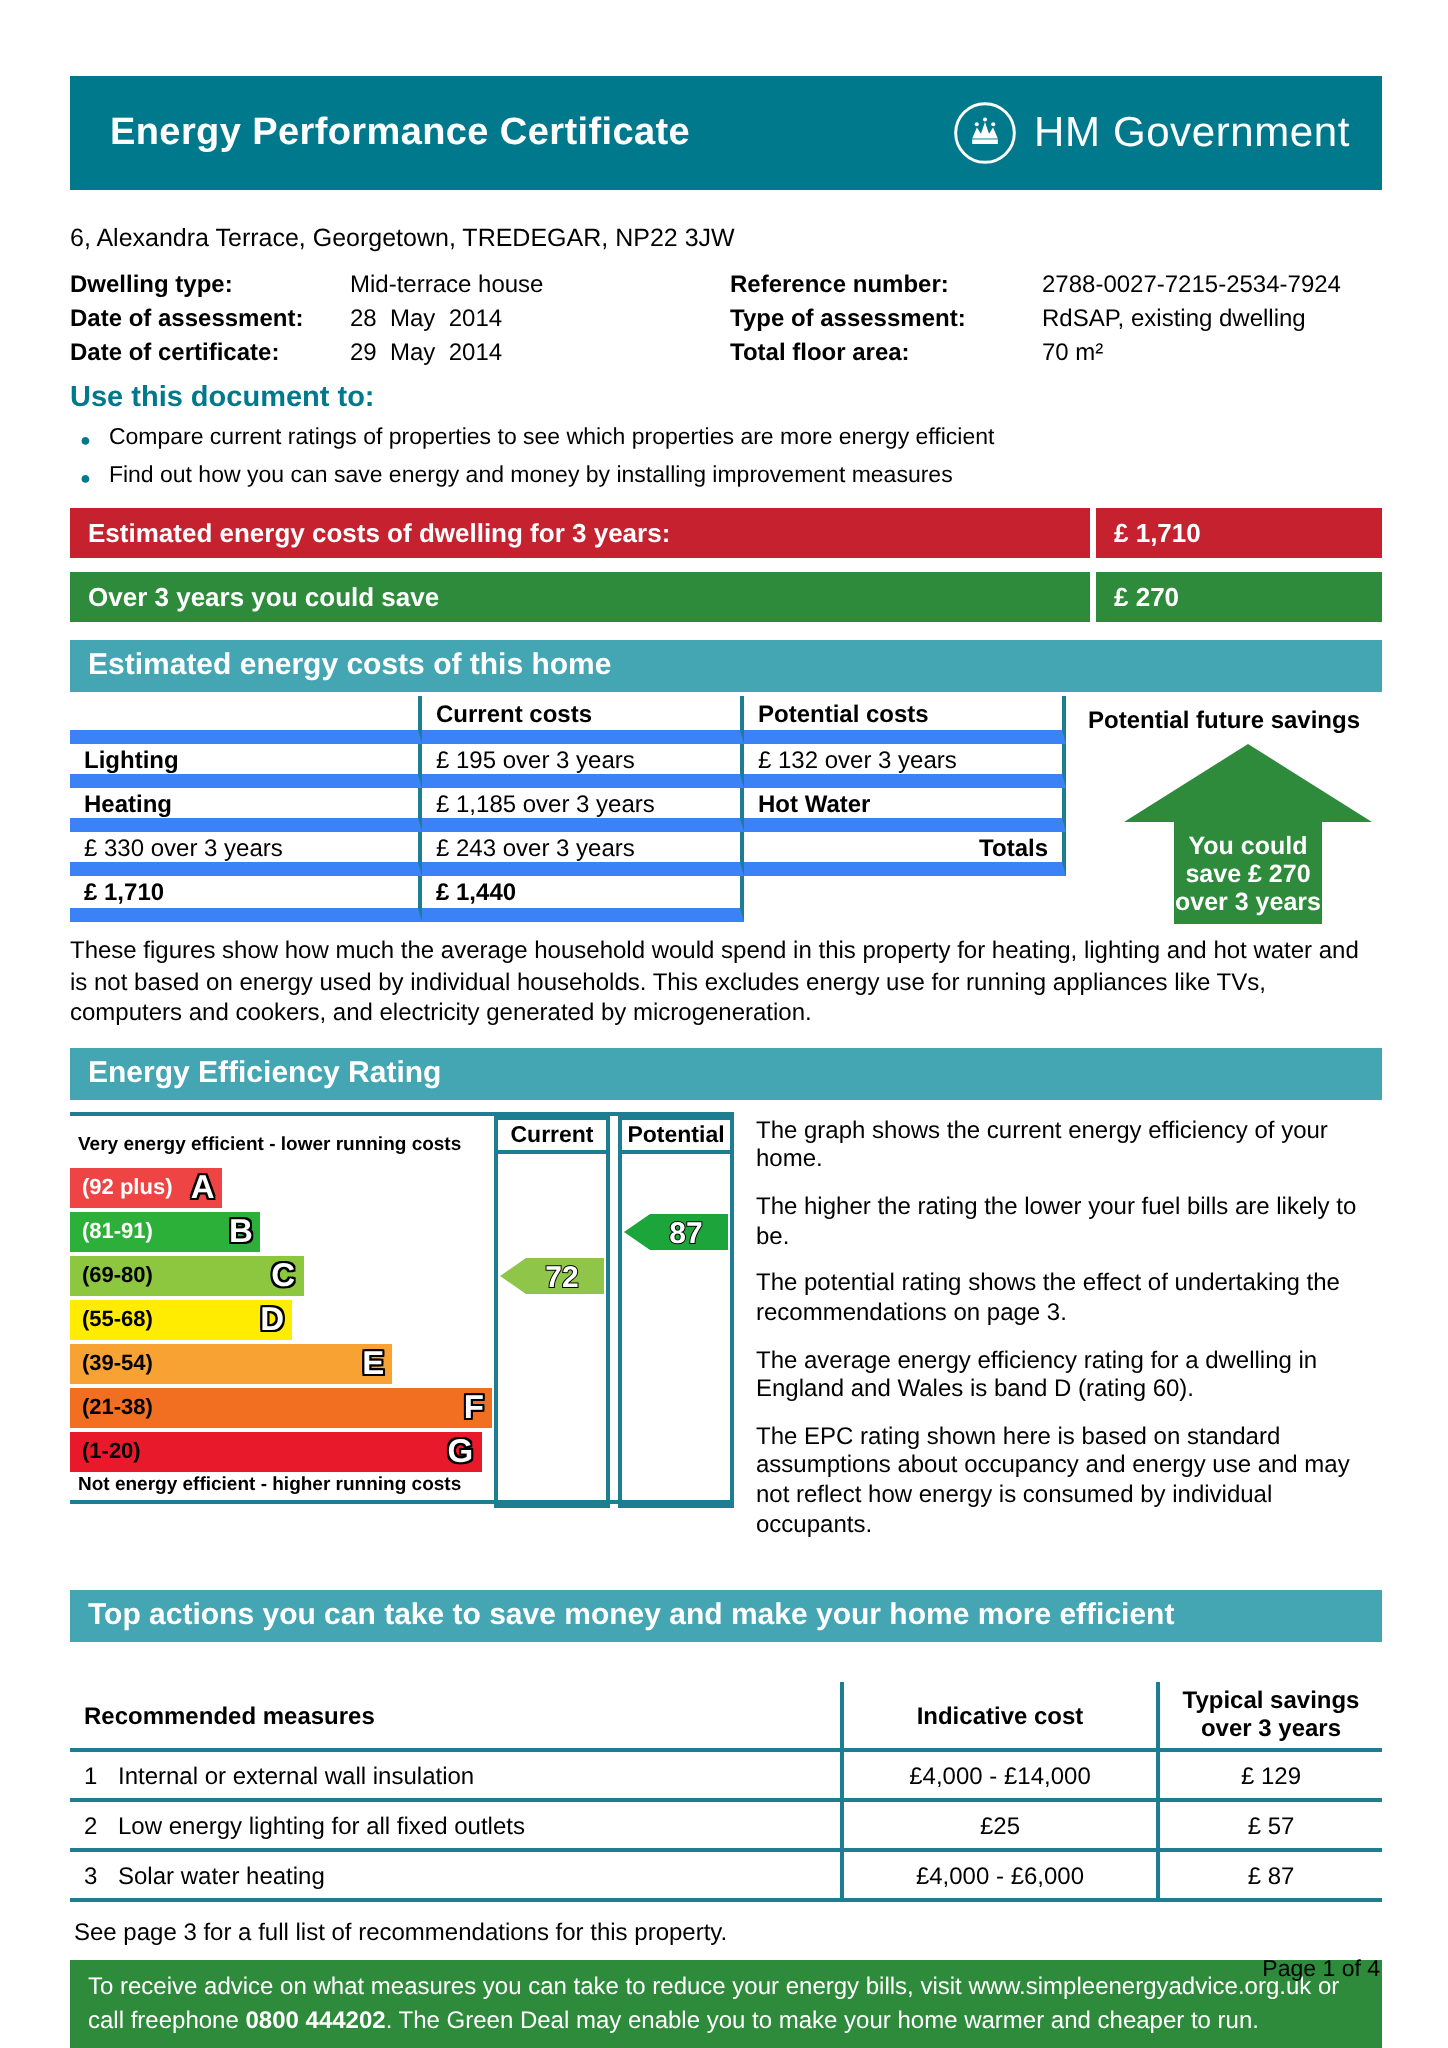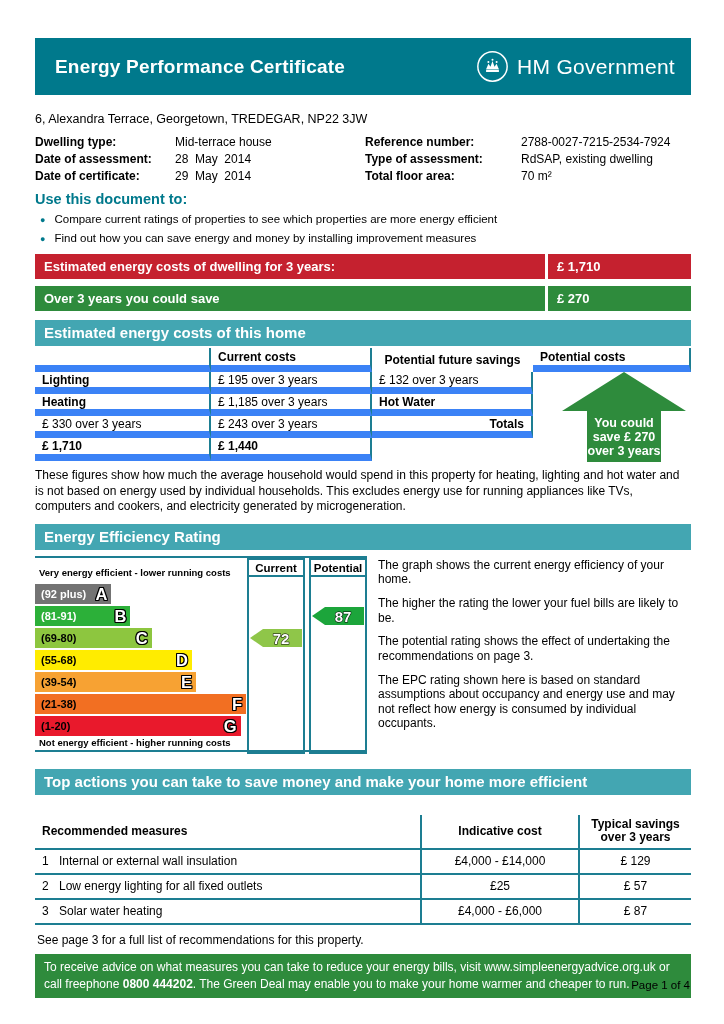--- a/index.html
+++ b/index.html
@@ -140,22 +140,22 @@
     </div>
     <div class="val-banner vb-green">
       <div class="main">Over 3 years you could save</div>
       <div class="val">£ 270</div>
     </div>
 
     <div class="sec-head">Estimated energy costs of this home</div>
     <div class="cost-table">
       <div class="ct rb bb"></div>
       <div class="ct rb bb hdr">Current costs</div>
+      <div class="ct rb bb hdr">Potential costs</div>
       <div class="ct ct-sav-h">Potential future savings</div>
-      <div class="ct rb bb hdr">Potential costs</div>
 
       <div class="ct rb bb lab">Lighting</div>
       <div class="ct rb bb">£ 195 over 3 years</div>
       <div class="ct rb bb">£ 132 over 3 years</div>
 
       <div class="ct rb bb lab">Heating</div>
       <div class="ct rb bb">£ 1,185 over 3 years</div>
 
       <div class="ct rb bb lab">Hot Water</div>
       <div class="ct rb bb">£ 330 over 3 years</div>
@@ -174,33 +174,33 @@
         </svg>
       </div>
     </div>
     <div class="note">These figures show how much the average household would spend in this property for heating, lighting and hot water and is not based on energy used by individual households. This excludes energy use for running appliances like TVs, computers and cookers, and electricity generated by microgeneration.</div>
 
     <div class="sec-head">Energy Efficiency Rating</div>
     <div class="rating-row">
       <div class="epc-chart">
         <div class="epc-top-label">Very energy efficient - lower running costs</div>
 
-        <div class="epc-band" style="top: 26px; width: 76.32px; background: #737373;">
+        <div class="epc-band" style="top: 26px; width: 76.32px; background: #ef4444;">
             <span class="epc-range" style="color: rgb(255, 255, 255);">(92 plus)</span>
             <span class="epc-letter">A</span>
           </div>
         <div class="epc-band" style="top: 48px; width: 95.4px; background: rgb(44, 176, 57);">
             <span class="epc-range" style="color: rgb(255, 255, 255);">(81-91)</span>
             <span class="epc-letter">B</span>
           </div>
         <div class="epc-band" style="top: 70px; width: 116.6px; background: rgb(141, 198, 63);">
             <span class="epc-range" style="color: rgb(0, 0, 0);">(69-80)</span>
             <span class="epc-letter">C</span>
           </div>
-        <div class="epc-band" style="top: 92px; width: 157px; background: rgb(255, 236, 0);">
+        <div class="epc-band" style="top: 92px; width: 111px; background: rgb(255, 236, 0);">
             <span class="epc-range" style="color: rgb(0, 0, 0);">(55-68)</span>
             <span class="epc-letter">D</span>
           </div>
         <div class="epc-band" style="top: 114px; width: 161.12px; background: rgb(247, 162, 51);">
             <span class="epc-range" style="color: rgb(0, 0, 0);">(39-54)</span>
             <span class="epc-letter">E</span>
           </div>
         <div class="epc-band" style="top: 136px; width: 211px; background: rgb(242, 111, 34);">
             <span class="epc-range" style="color: rgb(0, 0, 0);">(21-38)</span>
             <span class="epc-letter">F</span>
@@ -226,20 +226,21 @@
         <svg class="epc-arrow arrow-potential" viewBox="0 0 54 20" style="top: 48px;">
           <polygon points="1,10 14,1 53,1 53,19 14,19" fill="#1ca53b"></polygon>
           <text x="32" y="15.5" text-anchor="middle" font-size="15" font-weight="bold" fill="#fff" stroke="#000" stroke-width="1" paint-order="stroke">87</text>
         </svg>
       </div>
 
       <div class="rating-text">
         <p>The graph shows the current energy efficiency of your home.</p>
         <p>The higher the rating the lower your fuel bills are likely to be.</p>
         <p>The potential rating shows the effect of undertaking the recommendations on page 3.</p>
+        <p>The average energy efficiency rating for a dwelling in England and Wales is band D (rating 60).</p>
         <p>The EPC rating shown here is based on standard assumptions about occupancy and energy use and may not reflect how energy is consumed by individual occupants.</p>
       </div>
     </div>
 
     <div class="sec-head" style="margin-top:17px">Top actions you can take to save money and make your home more efficient</div>
     <div class="actions-table">
       <div class="at hdr">Recommended measures</div>
       <div class="at hdr center lb">Indicative cost</div>
       <div class="at hdr center lb two-line">Typical savings over 3 years</div>
 

